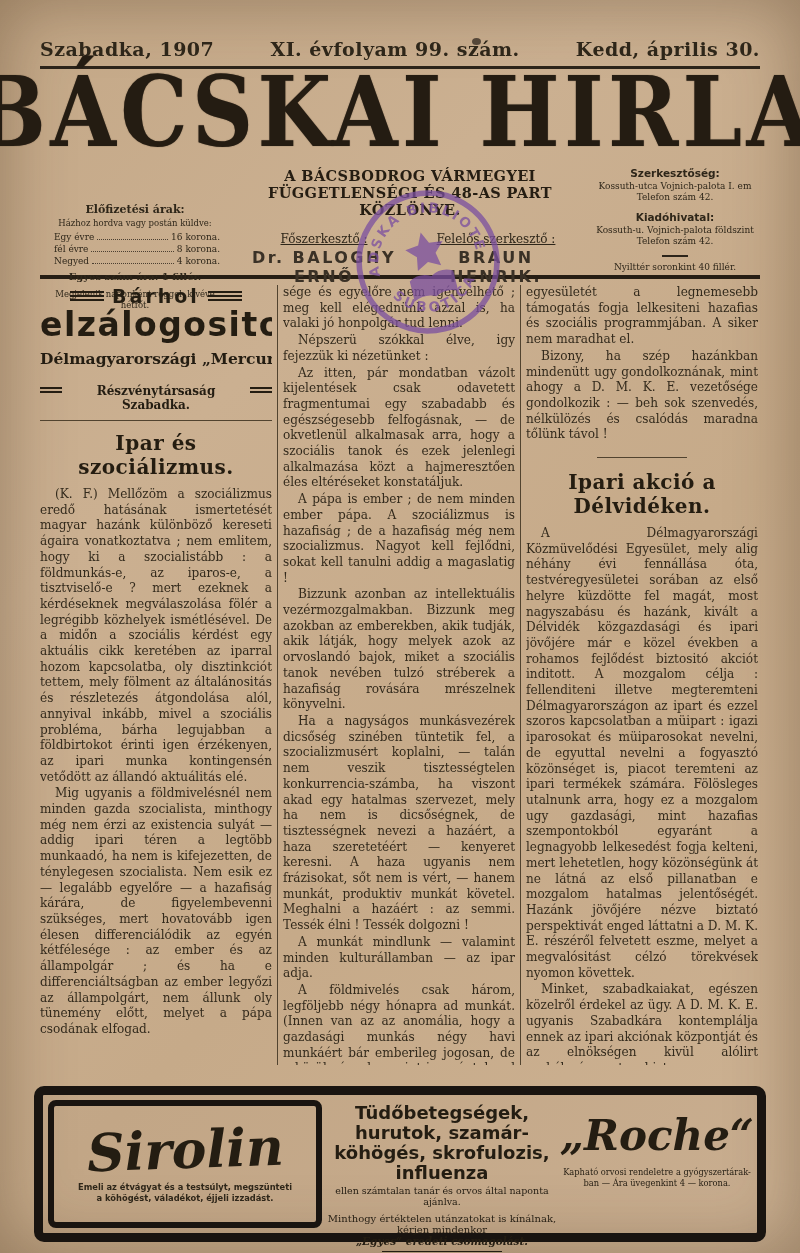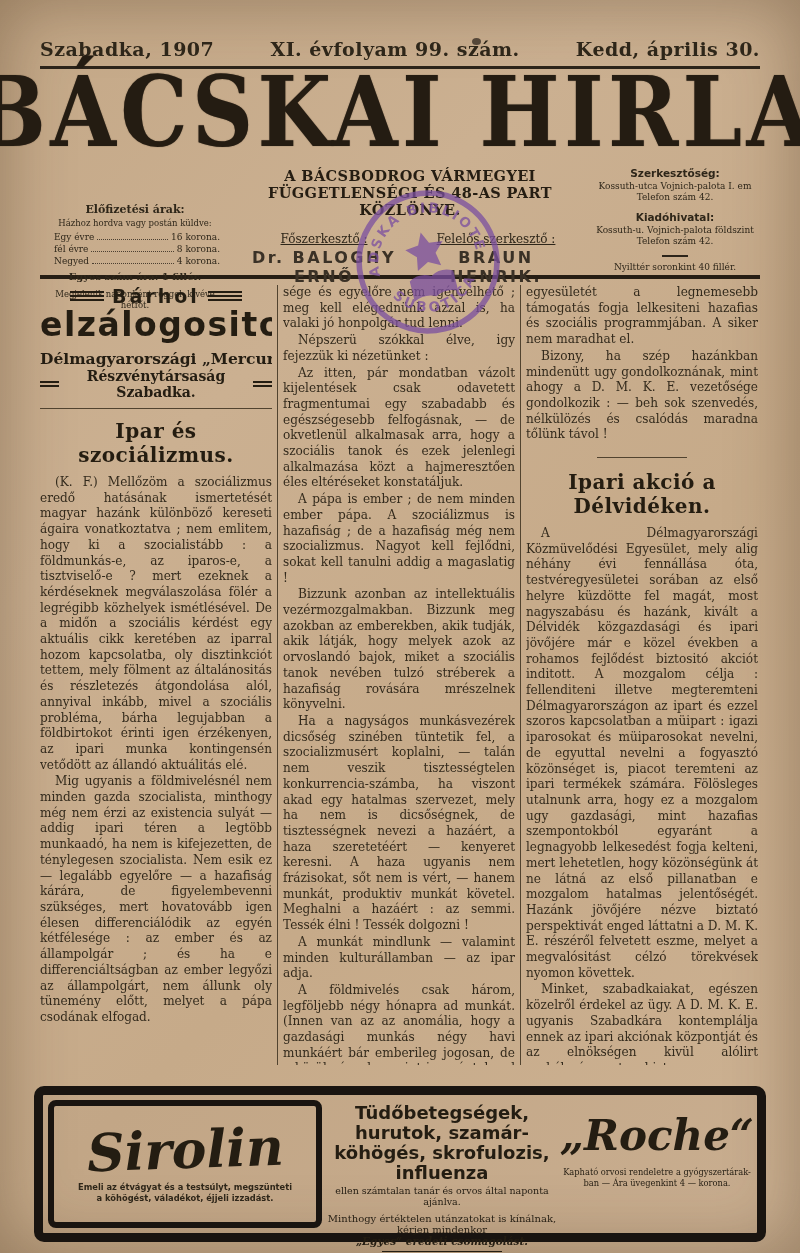--- a/index.html
+++ b/index.html
@@ -98,21 +98,21 @@
   .short-div{width:90px;height:1px;background:#51432f;margin:14px auto 12px auto;}
   
   .mercur{font-family:"DejaVu Sans","Liberation Sans",sans-serif;color:#241d12;}
   .mline{display:flex;align-items:center;justify-content:center;gap:8px;}
   .bars{width:34px;display:flex;flex-direction:column;gap:2px;}
   .bars div{height:2px;background:#241d12;}
   .m1{font-size:19px;font-weight:bold;letter-spacing:3px;}
   .m2{font-size:33px;font-weight:bold;letter-spacing:1.5px;margin-top:-2px;text-align:center;}
   .m-body{font-size:13.2px;font-weight:bold;text-align:justify;line-height:17px;margin-top:3px;}
   .m-firm{font-family:"DejaVu Serif","Liberation Serif",serif;font-size:15.5px;font-weight:bold;text-align:center;margin-top:5px;white-space:nowrap;}
-  .m-firm2{font-size:14px;font-weight:bold;text-align:center;margin-top:0;font-family:"DejaVu Serif","Liberation Serif",serif;}
+  .m-firm2{font-size:12px;font-weight:bold;text-align:center;margin-top:16px;font-family:"DejaVu Serif","Liberation Serif",serif;}
   
   .bottom-ad{
     position:absolute;left:34px;right:34px;top:1086px;height:138px;
     border:9px solid #191410;border-radius:10px;
     display:flex;background:rgba(0,0,0,0.02);
   }
   .ba-left{
     width:262px;margin:5px;border:6px solid #191410;border-radius:8px;
     display:flex;flex-direction:column;align-items:center;justify-content:center;
   }

